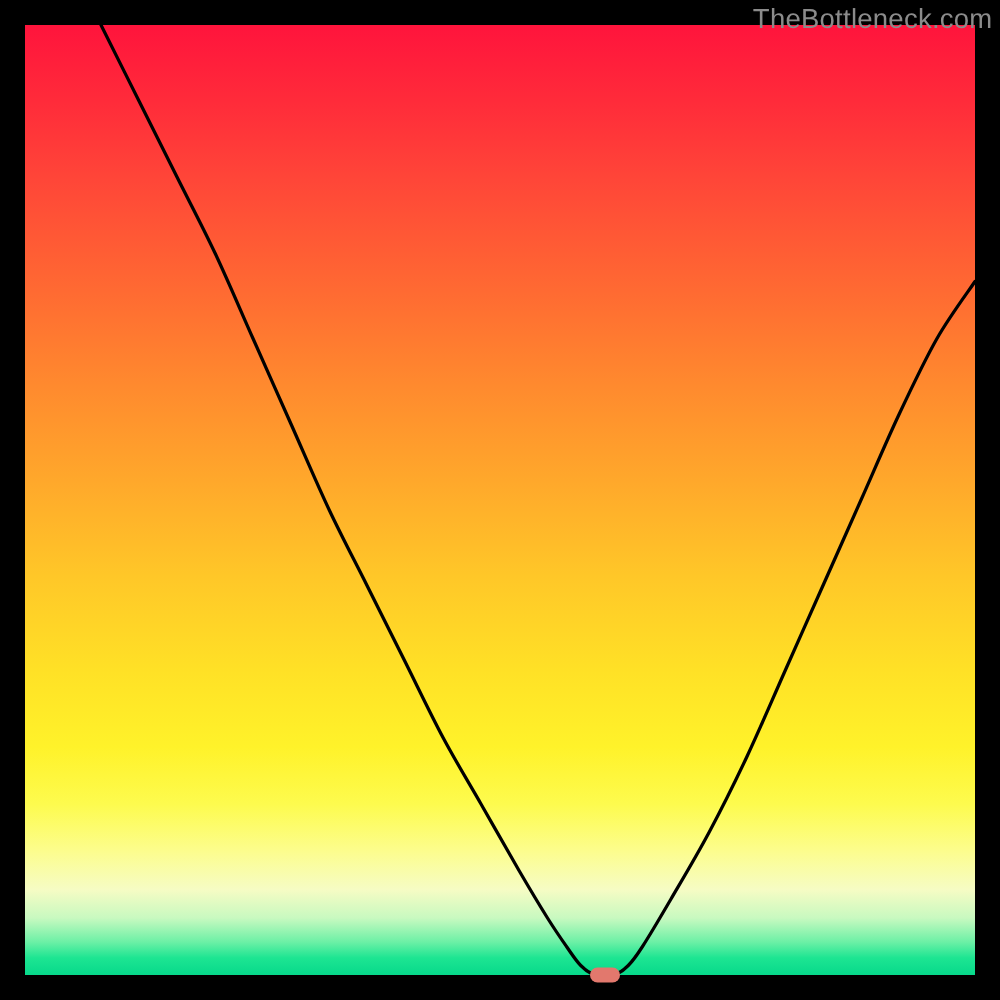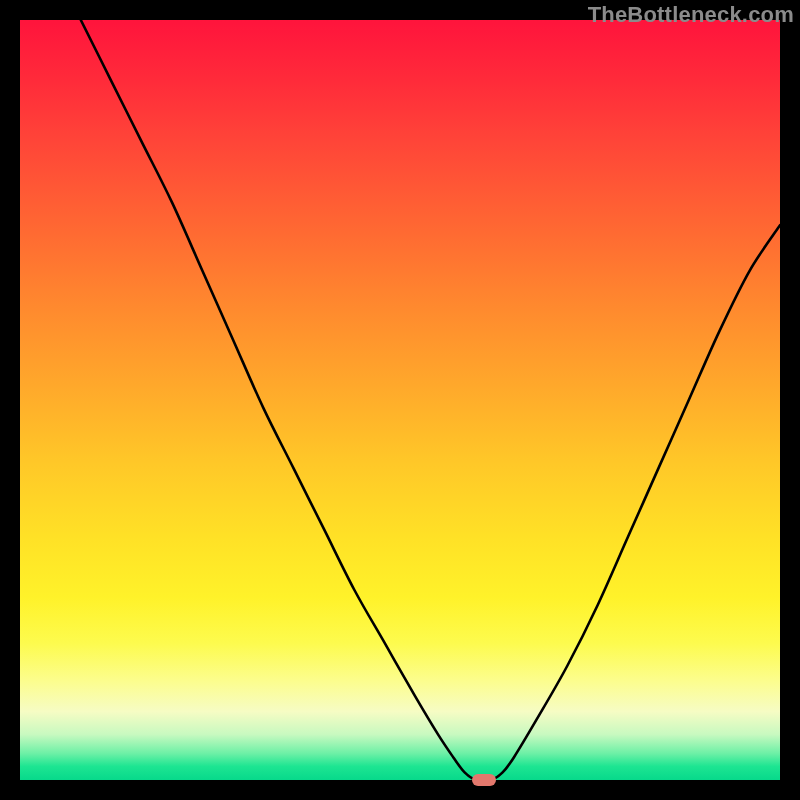--- a/index.html
+++ b/index.html
@@ -45,21 +45,21 @@
     position: absolute;
     border-radius: 8px;
     background: #e2786d;
   }
   .watermark {
     position: absolute;
     top: 2px;
     right: 6px;
     color: #8b8b8b;
     font-size: 22px;
-    font-weight: 700;
+    font-weight: 400;
     letter-spacing: 0.2px;
   }
   svg.curve {
     position: absolute;
     left: 0;
     top: 0;
     width: 760px;
     height: 760px;
   }
 </style>

